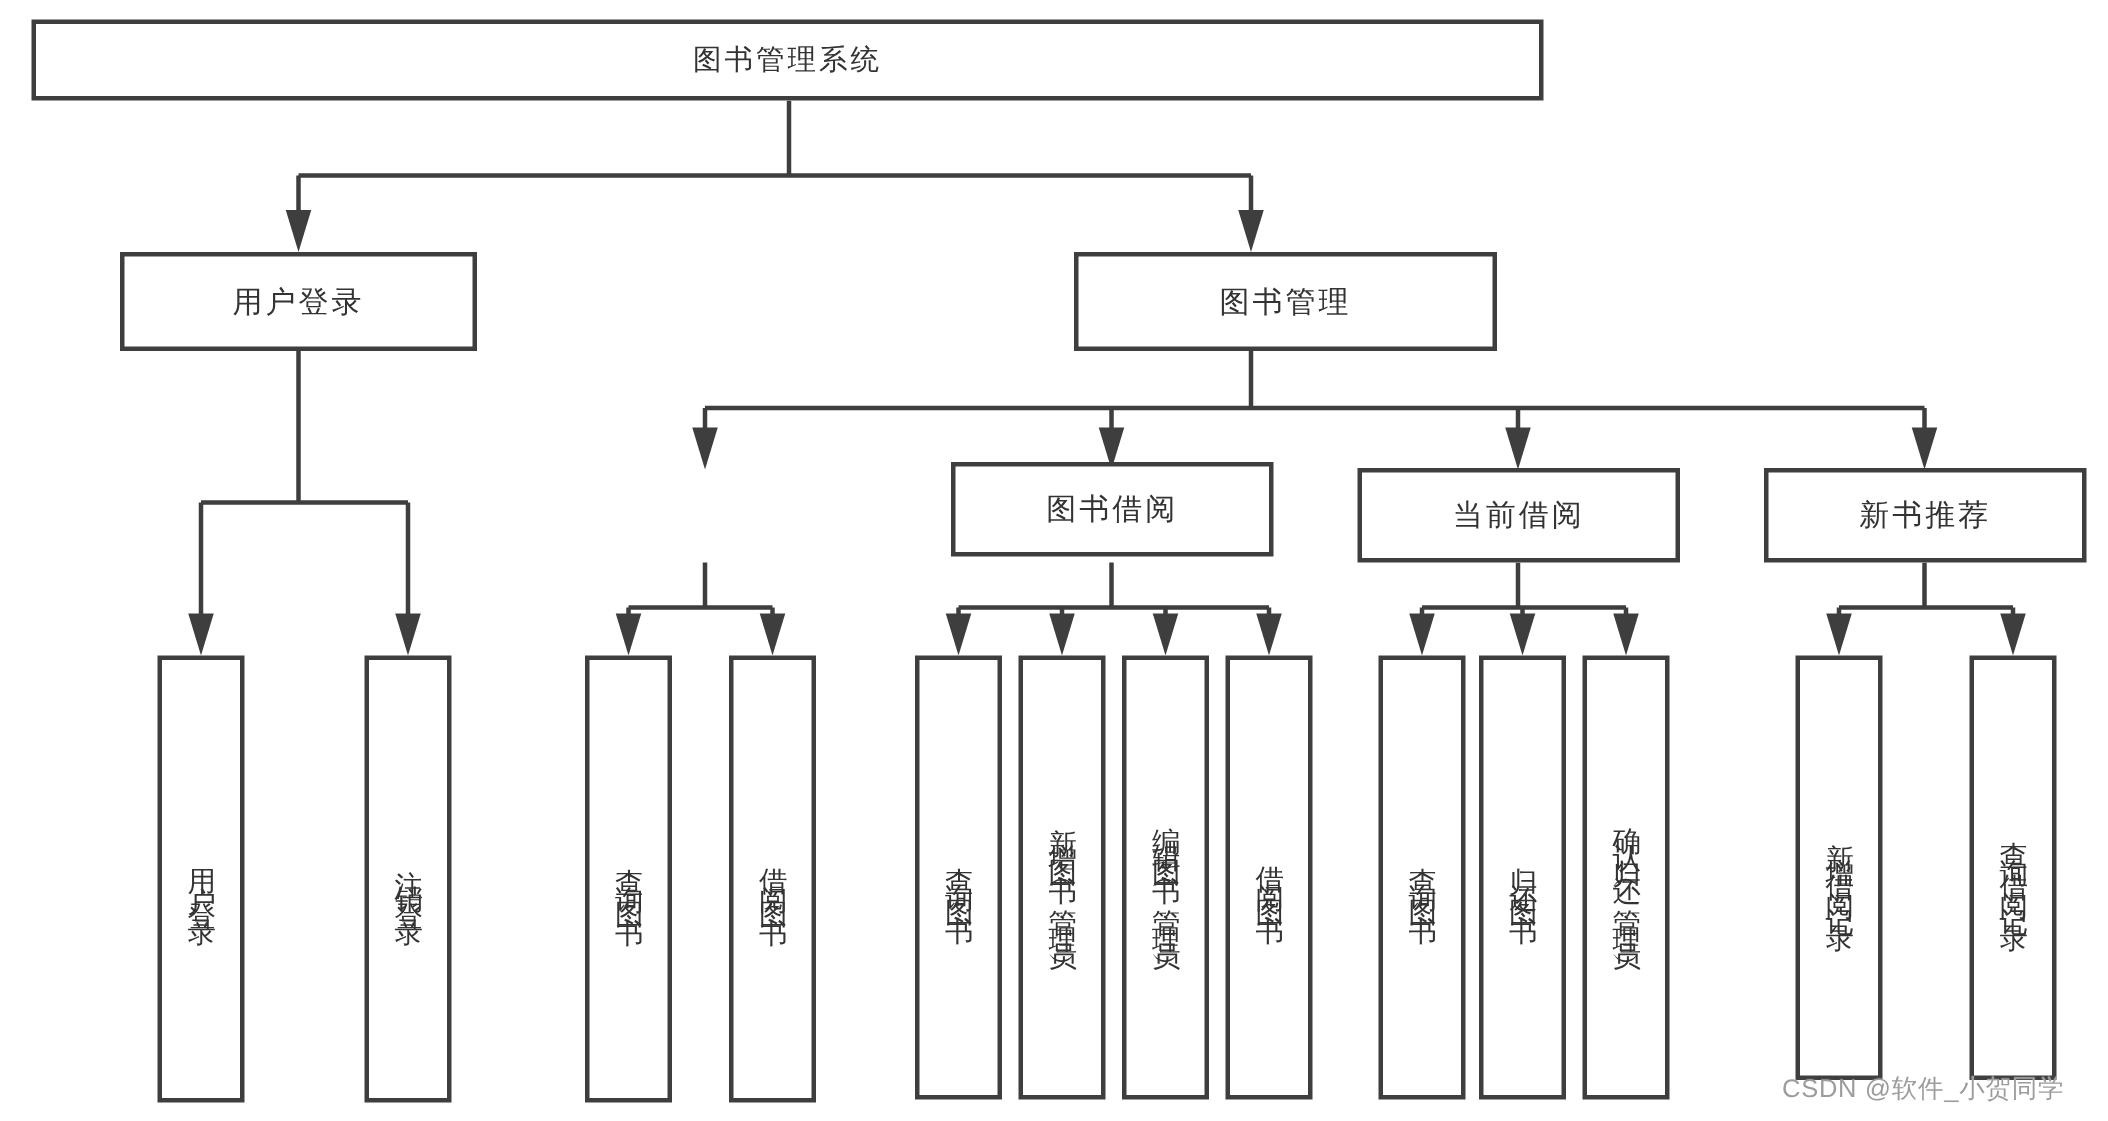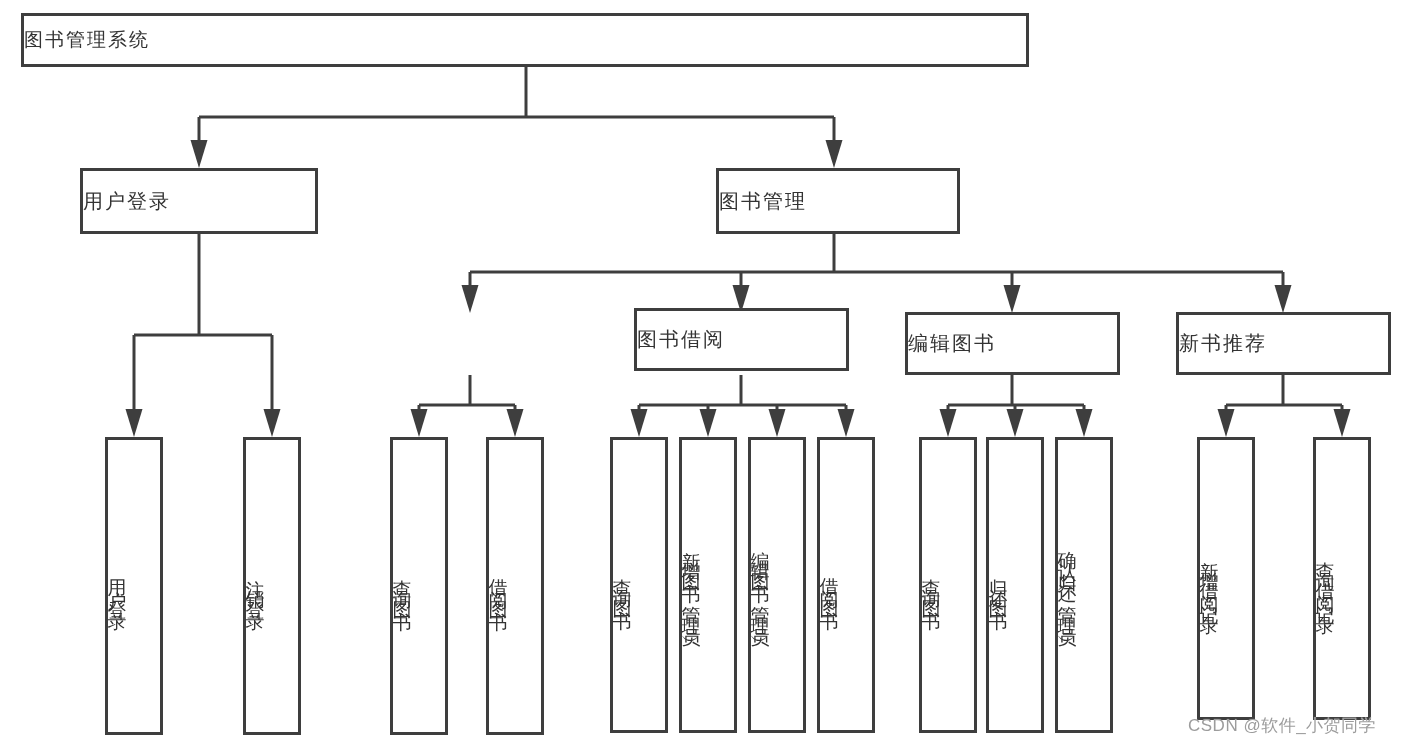--- a/index.html
+++ b/index.html
@@ -21,20 +21,21 @@
   .connectors{position:absolute;left:0;top:0;width:1405px;height:747px;}
   .connectors path{stroke:var(--line);stroke-width:3;fill:none;}
   .connectors polygon{fill:var(--line);stroke:none;}
   .node{
     position:absolute;
     background:var(--box-bg);
     border:3px solid var(--line);
     box-sizing:border-box;
     display:flex;
     align-items:center;
+    justify-content:center;
   }
   .hbox span{
     font-size:20px;
     letter-spacing:2px;
     white-space:nowrap;
   }
   .root span{font-size:19px;}
   .vbox span{
     writing-mode:vertical-rl;
     text-orientation:mixed;
@@ -136,29 +137,29 @@
     </g>
   </svg>
 
   <div class="node hbox root" style="left:21px;top:13px;width:1008px;height:54px">
     <span>图书管理系统</span>
   </div>
 
   <div class="node hbox" style="left:80px;top:168px;width:238px;height:66px">
     <span>用户登录</span>
   </div>
-  <div class="node hbox" style="left:716px;top:168px;width:244px;height:66px">
+  <div class="node hbox" style="left:716px;top:168px;width:282px;height:66px">
     <span>图书管理</span>
   </div>
 
   <div class="node hbox" style="left:634px;top:308px;width:215px;height:63px">
     <span>图书借阅</span>
   </div>
   <div class="node hbox" style="left:905px;top:312px;width:215px;height:63px">
-    <span>编辑图书</span>
+    <span>当前借阅</span>
   </div>
   <div class="node hbox" style="left:1176px;top:312px;width:215px;height:63px">
     <span>新书推荐</span>
   </div>
 
   <div class="node vbox" style="left:105px;top:437px;width:58px;height:298px">
     <span>用户登录</span>
   </div>
   <div class="node vbox" style="left:243px;top:437px;width:58px;height:298px">
     <span>注销登录</span>

